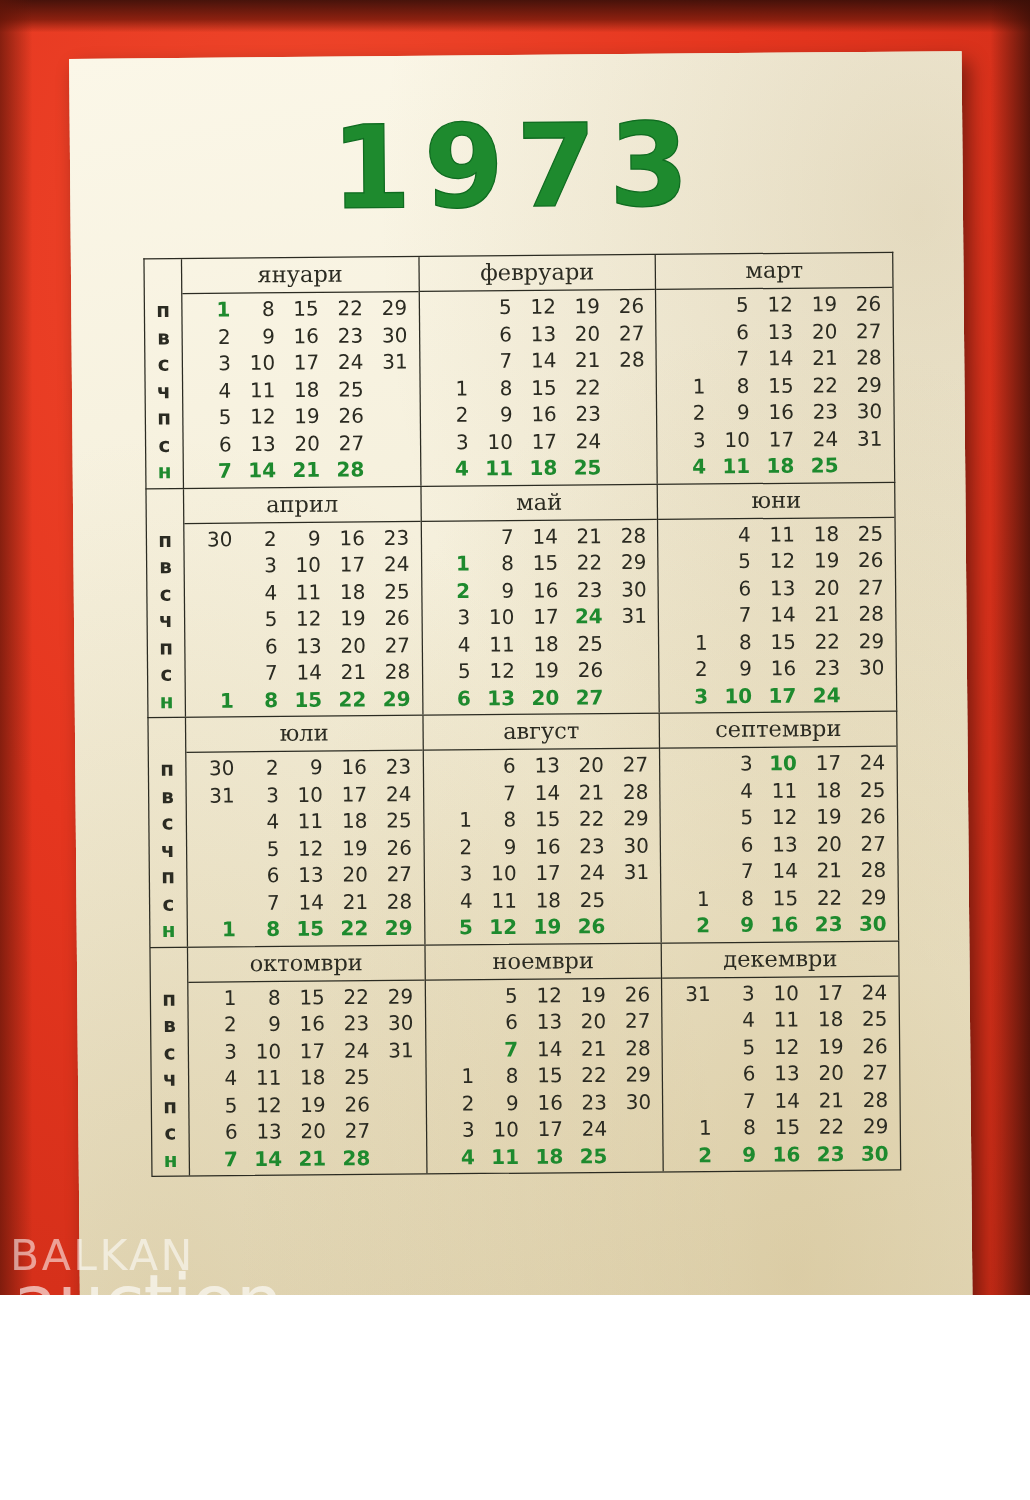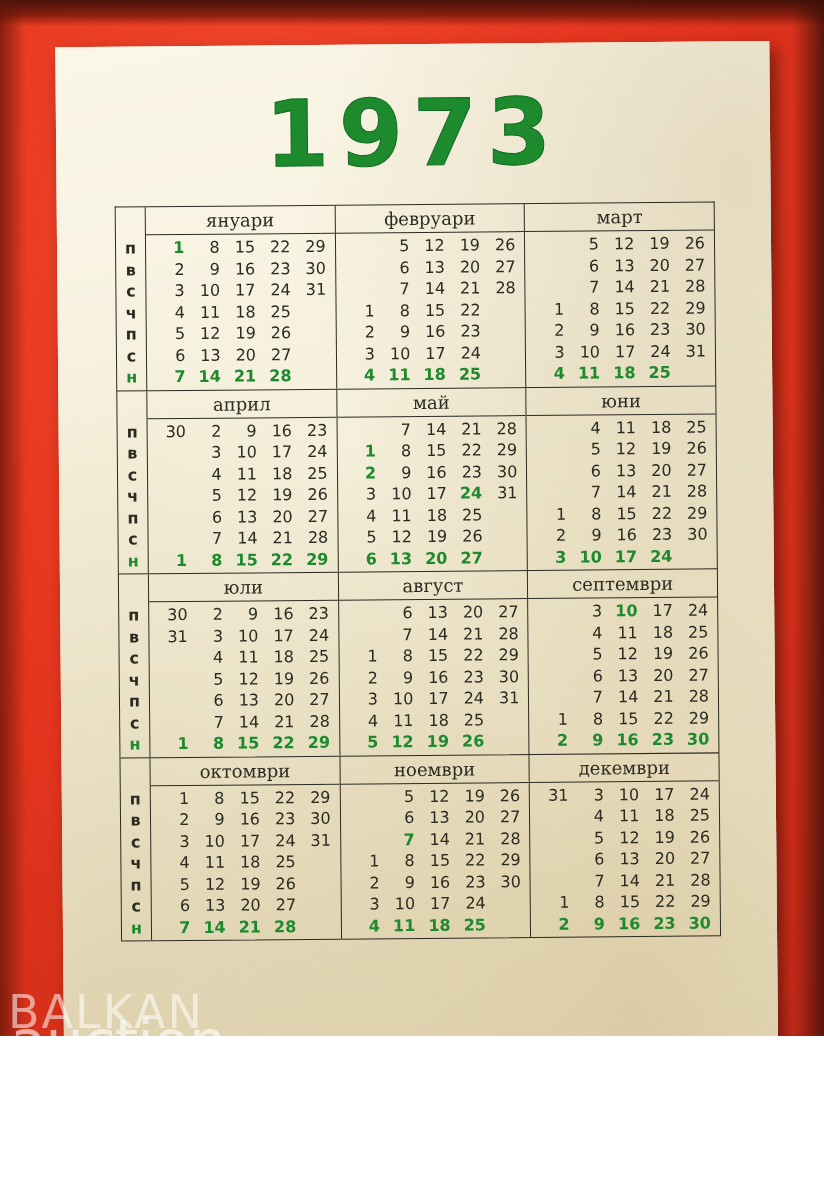--- a/index.html
+++ b/index.html
@@ -153,21 +153,21 @@
     position: absolute;
     left: 0; right: 0;
     color: rgba(255,255,255,.62);
     font-family: "DejaVu Sans", sans-serif;
     pointer-events: none;
     white-space: nowrap;
   }
   #wm-balkan {
     top: 985px;
     left: 8px;
-    font-size: 46px;
+    font-size: 34px;
     letter-spacing: 2px;
     font-weight: 400;
     color: rgba(255,255,255,.55);
   }
   #wm-auction {
     top: 967px;
     left: 10px;
     font-size: 60px;
     font-weight: 400;
     color: rgba(255,255,255,.62);

